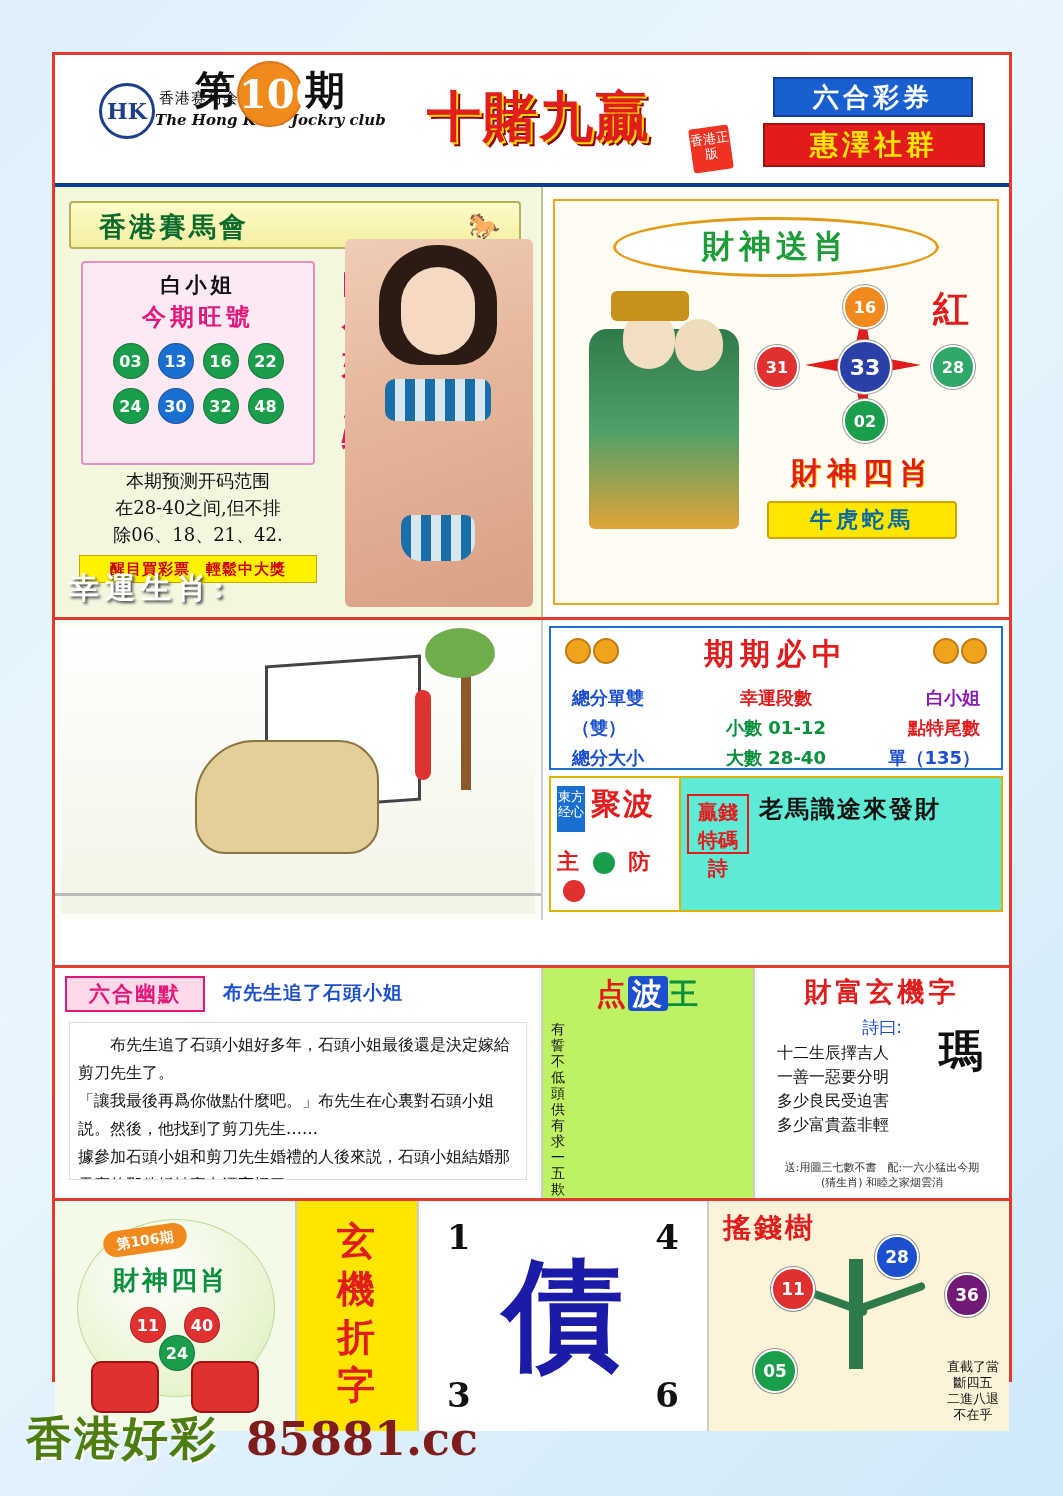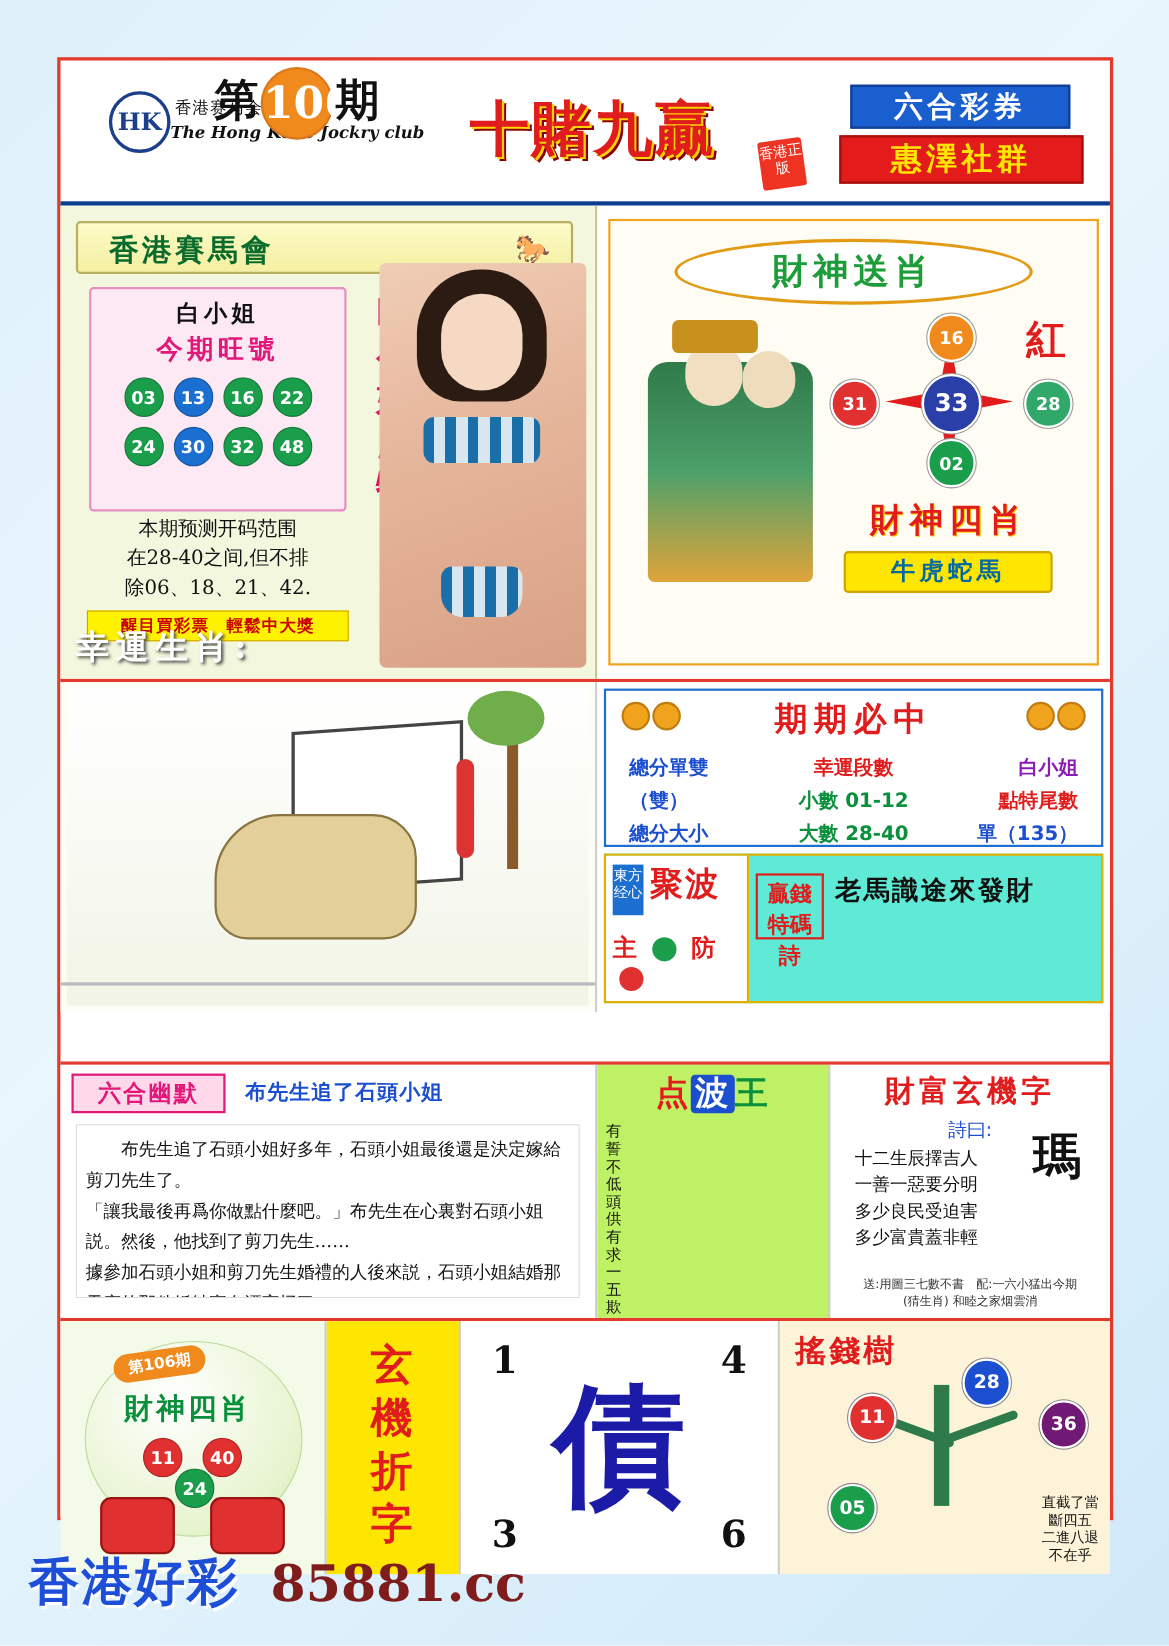--- a/index.html
+++ b/index.html
@@ -196,21 +196,21 @@
   .yqs .branch{position:absolute;background:#2f7a4a;height:8px;border-radius:4px;}
   .yqs .yball{position:absolute;width:40px;height:40px;border-radius:50%;display:flex;align-items:center;
      justify-content:center;font-size:17px;font-weight:bold;color:#fff;border:2px solid #fff;box-shadow:0 0 0 1px #888;}
   .yb1{left:166px;top:34px;background:#1b4fd0;}
   .yb2{left:62px;top:66px;background:#e03030;}
   .yb3{right:20px;top:72px;background:#701a75;}
   .yb4{left:44px;top:148px;background:#1a9e4b;}
   .yqs-side{position:absolute;right:6px;bottom:8px;width:60px;font-size:13px;line-height:16px;color:#111;text-align:center;}
   
   .footer{position:absolute;left:26px;bottom:26px;display:flex;align-items:center;gap:28px;}
-  .f-cn{font-size:46px;font-weight:bold;color:#1d4ed8;letter-spacing:2px;
+  .f-cn{font-size:46px;font-weight:bold;color:#4d7c0f;letter-spacing:2px;
      font-family:"DejaVu Serif","Liberation Serif",serif;text-shadow:2px 2px 0 #fff;}
   .f-url{font-size:46px;font-weight:bold;color:#7f1d1d;font-family:"DejaVu Serif","Liberation Serif",serif;}
 </style>
 </head>
 <body>
 
 <div class="page">
 
   <div class="header">
     <div class="hkjc-logo">HK</div>

